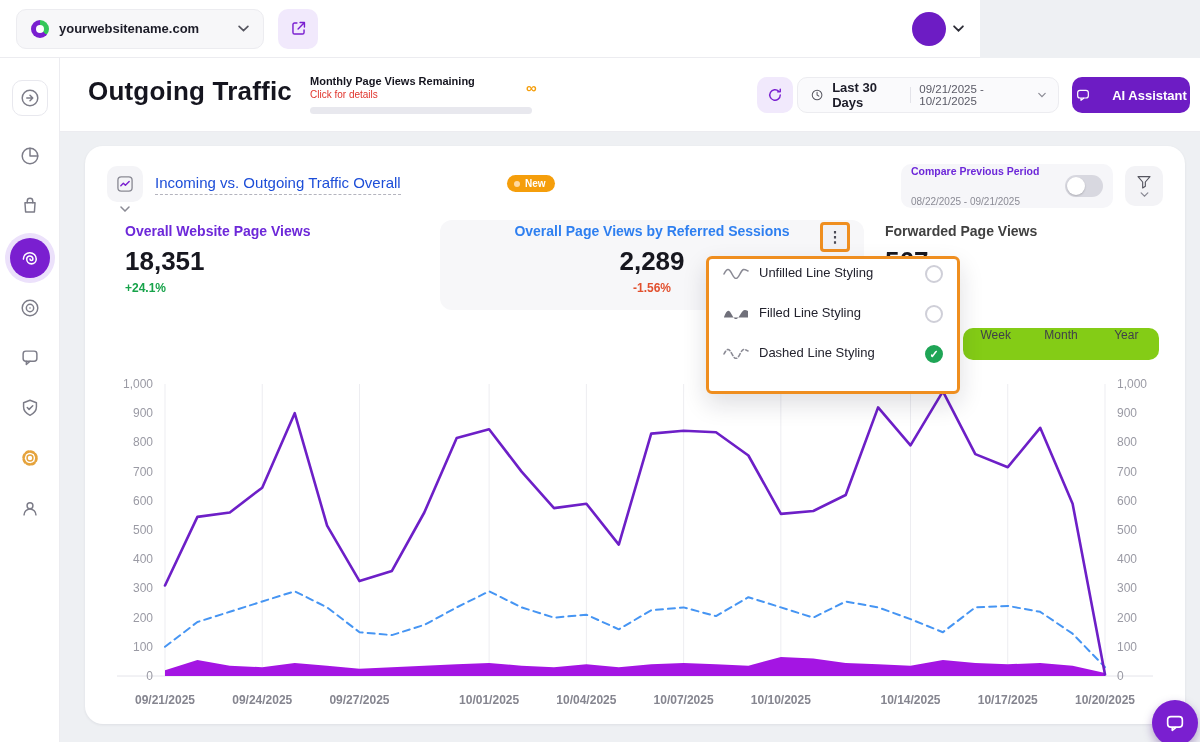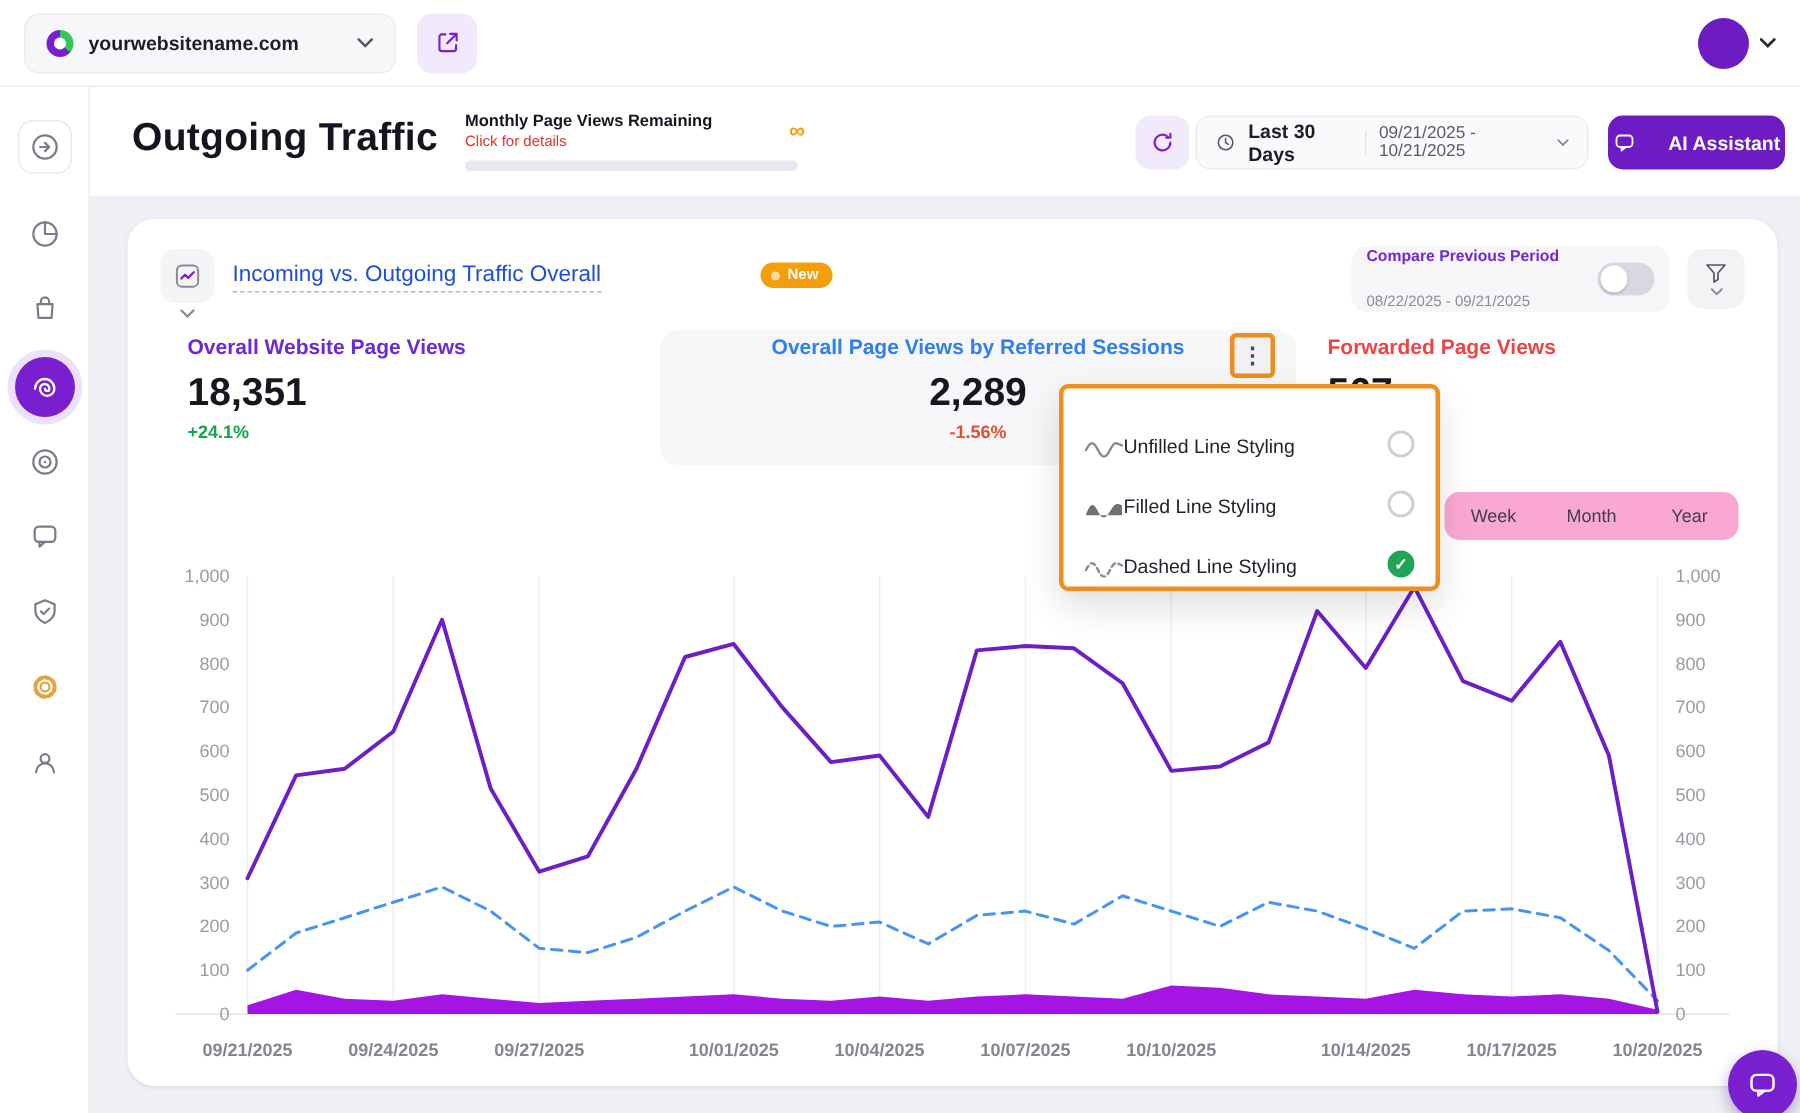--- a/index.html
+++ b/index.html
@@ -2,21 +2,21 @@
 <html><head>
 <meta charset="utf-8">
 <style>
   *{margin:0;padding:0;box-sizing:border-box}
   html,body{width:1200px;height:742px}
   body{font-family:"Liberation Sans",sans-serif;background:#eef0f3;position:relative;overflow:hidden;color:#1c1c28}
   svg{display:block}
   button{border:none;background:none;cursor:pointer;font-family:inherit}
 
   
-  .topbar{position:absolute;top:0;left:0;width:1200px;height:58px;background:#fff;border-bottom:1px solid #ececf0;display:flex;align-items:center;padding:0 16px;z-index:10}
+  .topbar{position:absolute;top:0;left:0;width:980px;height:58px;background:#fff;border-bottom:1px solid #ececf0;display:flex;align-items:center;padding:0 16px;z-index:10}
   .site-select{display:flex;align-items:center;gap:10px;background:#f7f7f9;border:1px solid #ececf0;border-radius:10px;height:40px;padding:0 14px;width:248px}
   .logo-dot{width:18px;height:18px;border-radius:50%;background:conic-gradient(#34c759 0 130deg,#7a1fd0 130deg 360deg);position:relative;flex:0 0 18px}
   .logo-dot::after{content:"";position:absolute;inset:5px;background:#fff;border-radius:50%}
   .site-name{font-size:13px;font-weight:bold;color:#1c1c28;flex:1}
   .ext-btn{width:40px;height:40px;border-radius:10px;background:#f1e9fc;margin-left:14px;display:flex;align-items:center;justify-content:center}
   .avatar-wrap{margin-left:auto;display:flex;align-items:center;gap:7px}
   .avatar{width:34px;height:34px;border-radius:50%;background:#6d1cc4;display:inline-block}
 
   
   .sidebar{position:absolute;top:58px;left:0;width:60px;height:684px;background:#fff;border-right:1px solid #ececf0;display:flex;flex-direction:column;align-items:center;padding-top:22px;z-index:5}
@@ -67,28 +67,28 @@
   .stat-col.c3{left:800px;width:280px}
   .stat-panel{position:absolute;left:355px;top:74px;width:424px;height:90px;background:#f7f7f9;border-radius:12px;text-align:center;padding-top:3px}
   .stat-label{font-size:14px;font-weight:bold}
   .stat-value{font-size:26px;font-weight:bold;color:#17171f;margin-top:7px}
   .stat-delta{font-size:12px;margin-top:4px;font-weight:bold}
   .pos{color:#17a34a}.neg{color:#e2502e}
   .kebab-btn{position:absolute;right:14px;top:2px;width:30px;height:30px;border:3px solid #ef8e1f;border-radius:4px;background:#f1f1f4;display:flex;align-items:center;justify-content:center;font-size:15px;color:#4a4a55;font-weight:bold}
 
   
   .menu{position:absolute;left:621px;top:110px;width:254px;background:#fff;border:3px solid #ef8e1f;border-radius:6px;box-shadow:0 10px 24px rgba(20,20,40,.14);padding:6px 0;z-index:30}
-  .menu-row{height:40px;display:flex;align-items:flex-end;gap:0;padding:0 14px}
+  .menu-row{height:40px;display:flex;align-items:flex-start;gap:10px;padding:0 14px}
   .menu-label{flex:1;font-size:13px;color:#23232e}
   .radio{width:18px;height:18px;border-radius:50%;border:2px solid #cfcfd8;background:#fff;position:relative;flex:0 0 18px}
   .radio.checked{background:#1fa556;border-color:#1fa556}
   .radio.checked::after{content:"✓";position:absolute;left:0;top:0;width:14px;height:14px;color:#fff;font-size:11px;font-weight:bold;display:flex;align-items:center;justify-content:center}
 
   
-  .tabs{position:absolute;left:878px;top:182px;width:196px;height:32px;background:#f9a8d4;border-radius:10px;display:flex;align-items:center}
+  .tabs{position:absolute;left:878px;top:182px;width:196px;height:32px;background:#84cc16;border-radius:10px;display:flex;align-items:flex-start}
   .tab{flex:1;text-align:center;font-size:12px;color:#3f3f4a}
 
   
   .chart-wrap{position:absolute;left:18px;top:228px;width:1064px;height:340px}
   svg text{font-family:"Liberation Sans",sans-serif}
   .ax{fill:#9a9aa4;font-size:12px}
   .axx{fill:#85858f;font-size:12px;font-weight:bold}
 
   
   .fab{position:absolute;left:1152px;top:700px;width:46px;height:46px;border-radius:50%;background:#7a1fd0;display:flex;align-items:center;justify-content:center;z-index:40;box-shadow:0 4px 10px rgba(60,10,120,.35)}
@@ -257,21 +257,21 @@
     </div>
 
     <div class="stat-panel">
       <div class="stat-label" style="color: rgb(46, 127, 240);">Overall Page Views by Referred Sessions</div>
       <div class="stat-value">2,289</div>
       <div class="stat-delta neg">-1.56%</div>
       <button class="kebab-btn">⋮</button>
     </div>
 
     <div class="stat-col c3">
-      <div class="stat-label" style="color: #ef4444;">Forwarded Page Views</div>
+      <div class="stat-label" style="color: #404040;">Forwarded Page Views</div>
       <div class="stat-value">567</div>
       <div class="stat-delta pos">+13.1%</div>
     </div>
 
     <div class="menu">
       <div class="menu-row">
         <svg width="26" height="14" viewBox="0 0 26 14">
             <path d="M1 9c3-6 5-6 8 0s5 6 8 0 4-5 8-3" fill="none" stroke="#8a8a94" stroke-width="1.6" stroke-linecap="round"></path>
           </svg>
         <span class="menu-label">Unfilled Line Styling</span>

